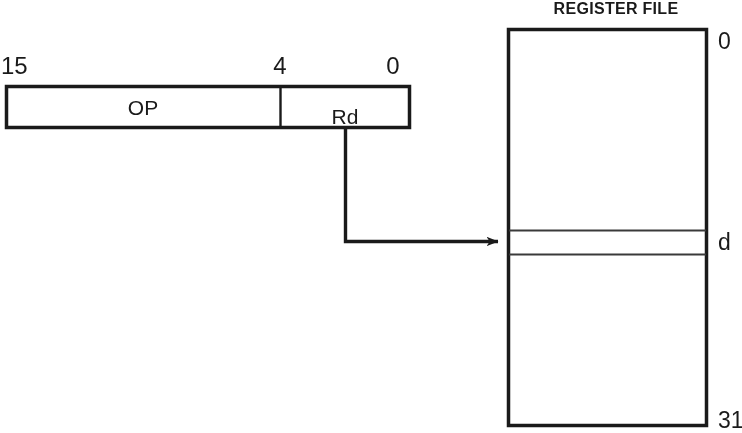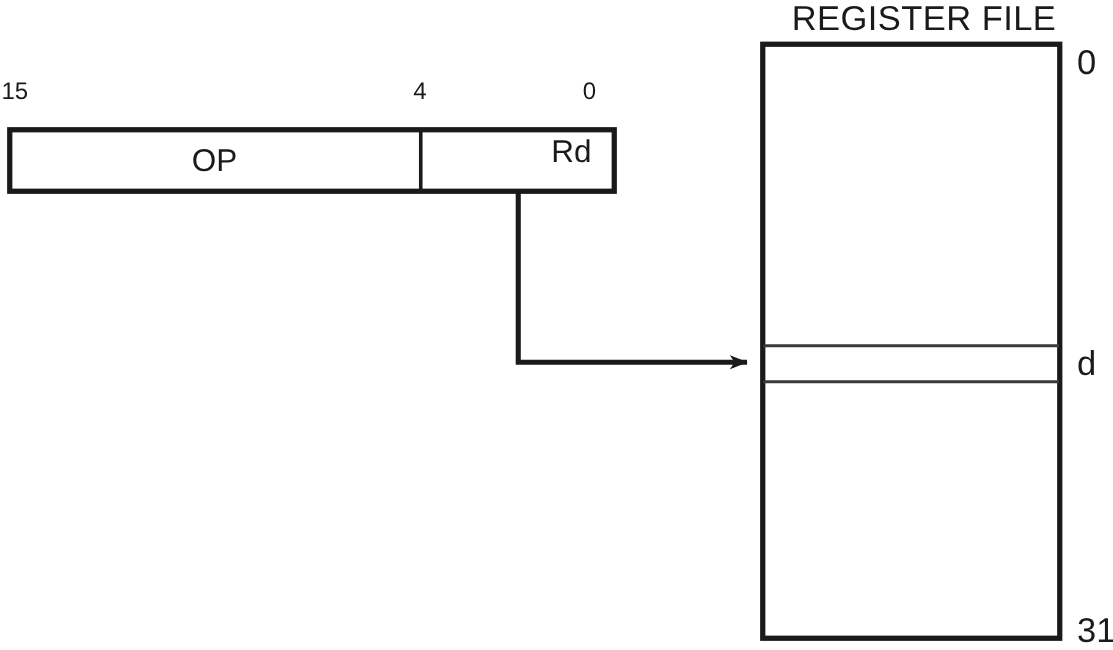--- a/index.html
+++ b/index.html
@@ -23,29 +23,30 @@
     height: 433px;
   }
   .lbl {
     position: absolute;
     color: #1a1a1a;
     font-family: "Liberation Sans", sans-serif;
     white-space: nowrap;
     line-height: 1;
   }
   .bit-label {
-    font-size: 16px;
+    font-size: 24px;
   }
   .field-label {
     font-size: 21px;
     text-align: right;
   }
   .rf-title {
-    font-size: 23px;
+    font-size: 16px;
     letter-spacing: 0.3px;
+    font-weight: bold;
   }
   .rf-index {
     font-size: 23px;
   }
 </style>
 </head>
 <body>
 
 <div id="canvas">
 
@@ -69,21 +70,21 @@
   </svg>
 
   <div class="lbl bit-label" style="left:1px; top:54px;">15</div>
 
   <div class="lbl bit-label" style="left:280px; top:54px; transform:translateX(-50%);">4</div>
 
   <div class="lbl bit-label" style="left:393px; top:54px; transform:translateX(-50%);">0</div>
 
   <div class="lbl field-label" style="left:143px; top:97px; transform:translateX(-50%);">OP</div>
 
-  <div class="lbl field-label" style="left:345px; top:91px; transform:translateX(-50%);margin-left:36px;">Rd</div>
+  <div class="lbl field-label" style="left:345px; top:106px; transform:translateX(-50%);">Rd</div>
 
   <div class="lbl rf-title" style="left:616px; top:1px; transform:translateX(-50%);">REGISTER FILE</div>
 
   <div class="lbl rf-index" style="left:718px; top:30px;">0</div>
 
   <div class="lbl rf-index" style="left:718px; top:231px;">d</div>
 
   <div class="lbl rf-index" style="left:718px; top:409px;">31</div>
 
 </div>

